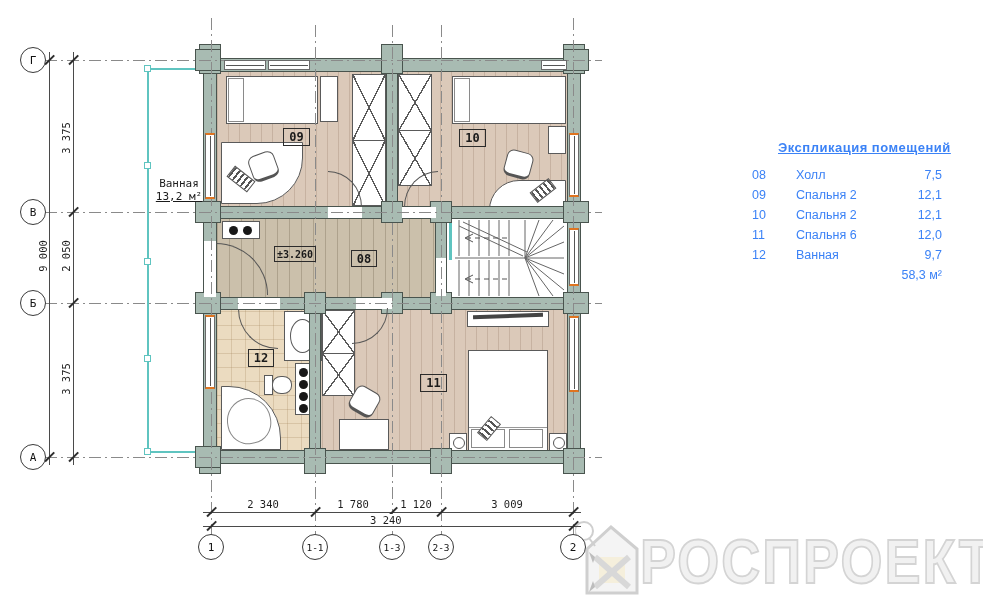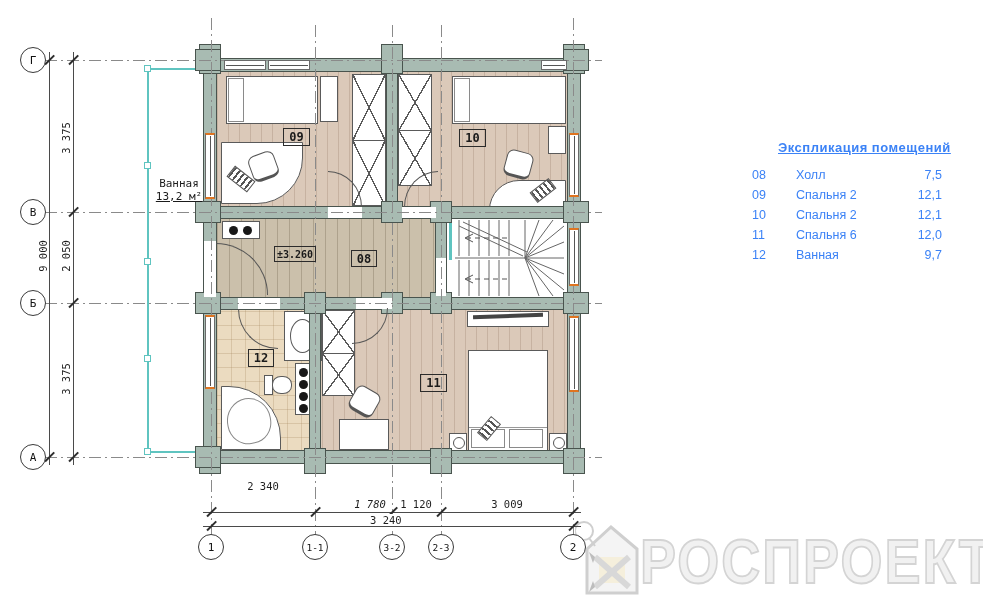--- a/index.html
+++ b/index.html
@@ -304,29 +304,29 @@
 
   <div class="abs dimline" style="left:203px;top:512px;width:378px;height:1px;"></div>
   <div class="abs dimline" style="left:203px;top:526px;width:378px;height:1px;"></div>
   <div class="abs tick" style="left:205px;top:511px;"></div>
   <div class="abs tick" style="left:309px;top:511px;"></div>
   <div class="abs tick" style="left:386px;top:511px;"></div>
   <div class="abs tick" style="left:435px;top:511px;"></div>
   <div class="abs tick" style="left:567px;top:511px;"></div>
   <div class="abs tick" style="left:205px;top:525px;"></div>
   <div class="abs tick" style="left:567px;top:525px;"></div>
-  <div class="abs dimtext" style="left:233px;top:480px;width:60px;">2 340</div>
-  <div class="abs dimtext" style="left:340px;top:498px;width:60px;font-style:italic;">1 780</div>
+  <div class="abs dimtext" style="left:233px;top:498px;width:60px;">2 340</div>
+  <div class="abs dimtext" style="left:323px;top:498px;width:60px;">1 780</div>
   <div class="abs dimtext" style="left:386px;top:498px;width:60px;">1 120</div>
   <div class="abs dimtext" style="left:477px;top:498px;width:60px;">3 009</div>
   <div class="abs dimtext onwhite" style="left:368px;top:514px;">3 240</div>
 
   <div class="abs axc" style="left:198px;top:534px;">1</div>
   <div class="abs axc" style="left:302px;top:534px;font-size:9.5px;">1-1</div>
-  <div class="abs axc" style="left:379px;top:534px;font-size:9.5px;">3-2</div>
+  <div class="abs axc" style="left:379px;top:534px;font-size:9.5px;">1-3</div>
   <div class="abs axc" style="left:428px;top:534px;font-size:9.5px;">2-3</div>
   <div class="abs axc" style="left:560px;top:534px;">2</div>
 
   <div class="abs legend" style="left:752px;top:140px;width:192px;height:140px;">
     <div class="ttl" style="position:absolute;left:26px;top:0;">Экспликация помещений</div>
     <div class="lrow" style="top:28px;">
       <span class="lnum">08</span>
       <span class="lname">Холл</span>
       <span class="larea">7,5</span>
     </div>
@@ -343,15 +343,18 @@
     <div class="lrow" style="top:88px;">
       <span class="lnum">11</span>
       <span class="lname">Спальня 6</span>
       <span class="larea">12,0</span>
     </div>
     <div class="lrow" style="top:108px;">
       <span class="lnum">12</span>
       <span class="lname">Ванная</span>
       <span class="larea">9,7</span>
     </div>
+    <div class="lrow" style="top:128px;">
+      <span class="larea">58,3 м²</span>
+    </div>
   </div>
 
 </div>
 
 </body></html>

